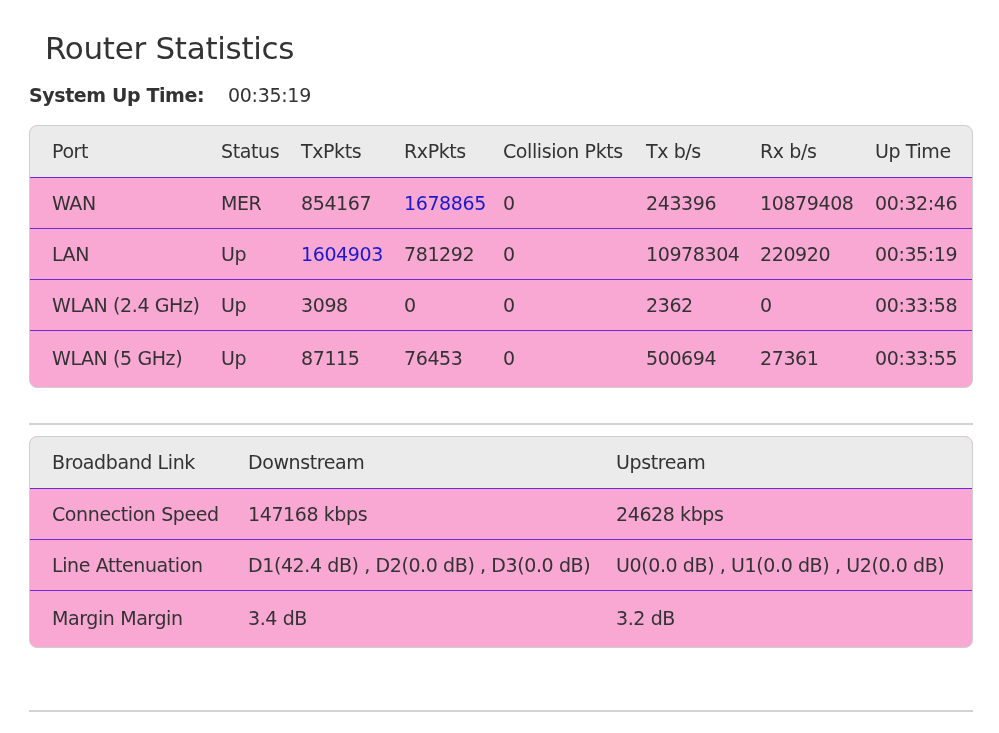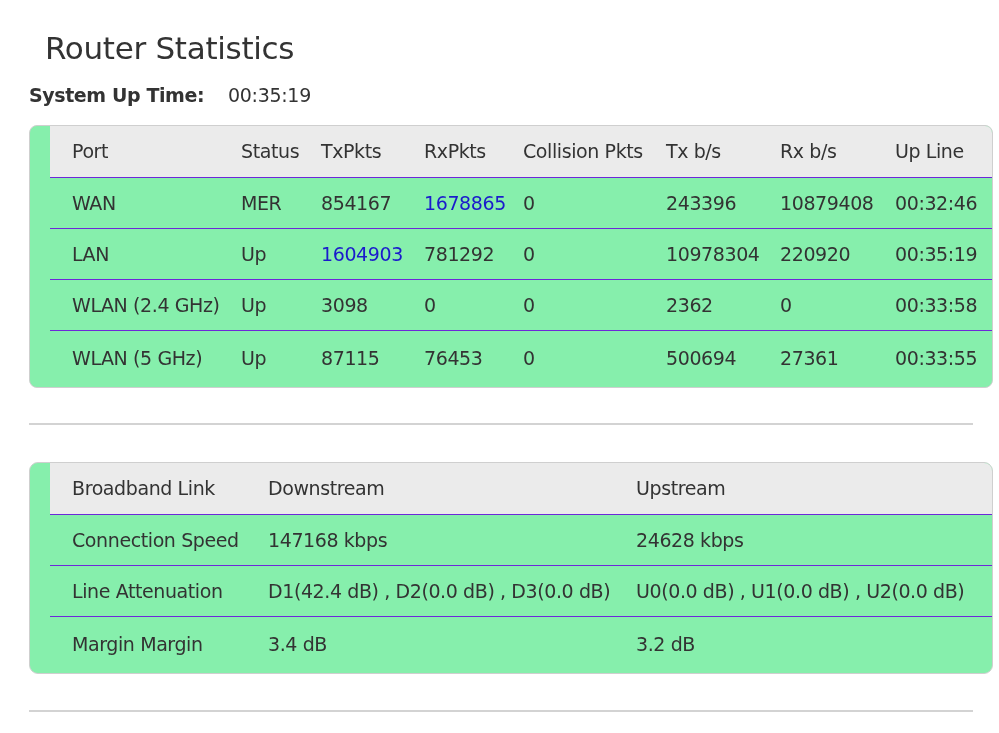--- a/index.html
+++ b/index.html
@@ -44,25 +44,24 @@
       color: #333333;
       letter-spacing: -0.3px;
     }
     .card {
       position: absolute;
       left: 29px;
       width: 942px;
       border: 1px solid #cfcfcf;
       border-radius: 8px;
       overflow: hidden;
-      background: #86efac;
-      padding-left: 20px;
+      background: #f9a8d4;
     }
     .card.ports { top: 125px; height: 261px; }
-    .card.broadband { top: 462px; height: 210px; border-radius: 9px; }
+    .card.broadband { top: 436px; height: 210px; }
     table {
       border-collapse: collapse;
       width: 100%;
       font-size: 19px;
       table-layout: fixed;
     }
     th, td {
       text-align: left;
       font-weight: normal;
       padding: 0 0 0 0;
@@ -121,21 +120,21 @@
     </colgroup>
     <thead>
       <tr>
         <th>Port</th>
         <th>Status</th>
         <th>TxPkts</th>
         <th>RxPkts</th>
         <th>Collision Pkts</th>
         <th>Tx b/s</th>
         <th>Rx b/s</th>
-        <th>Up Line</th>
+        <th>Up Time</th>
       </tr>
     </thead>
     <tbody>
       <tr>
         <td>WAN</td>
         <td>MER</td>
         <td>854167</td>
         <td class="link-value" style="color: rgb(26, 26, 204); margin-top: 27px;">1678865</td>
         <td>0</td>
         <td>243396</td>

